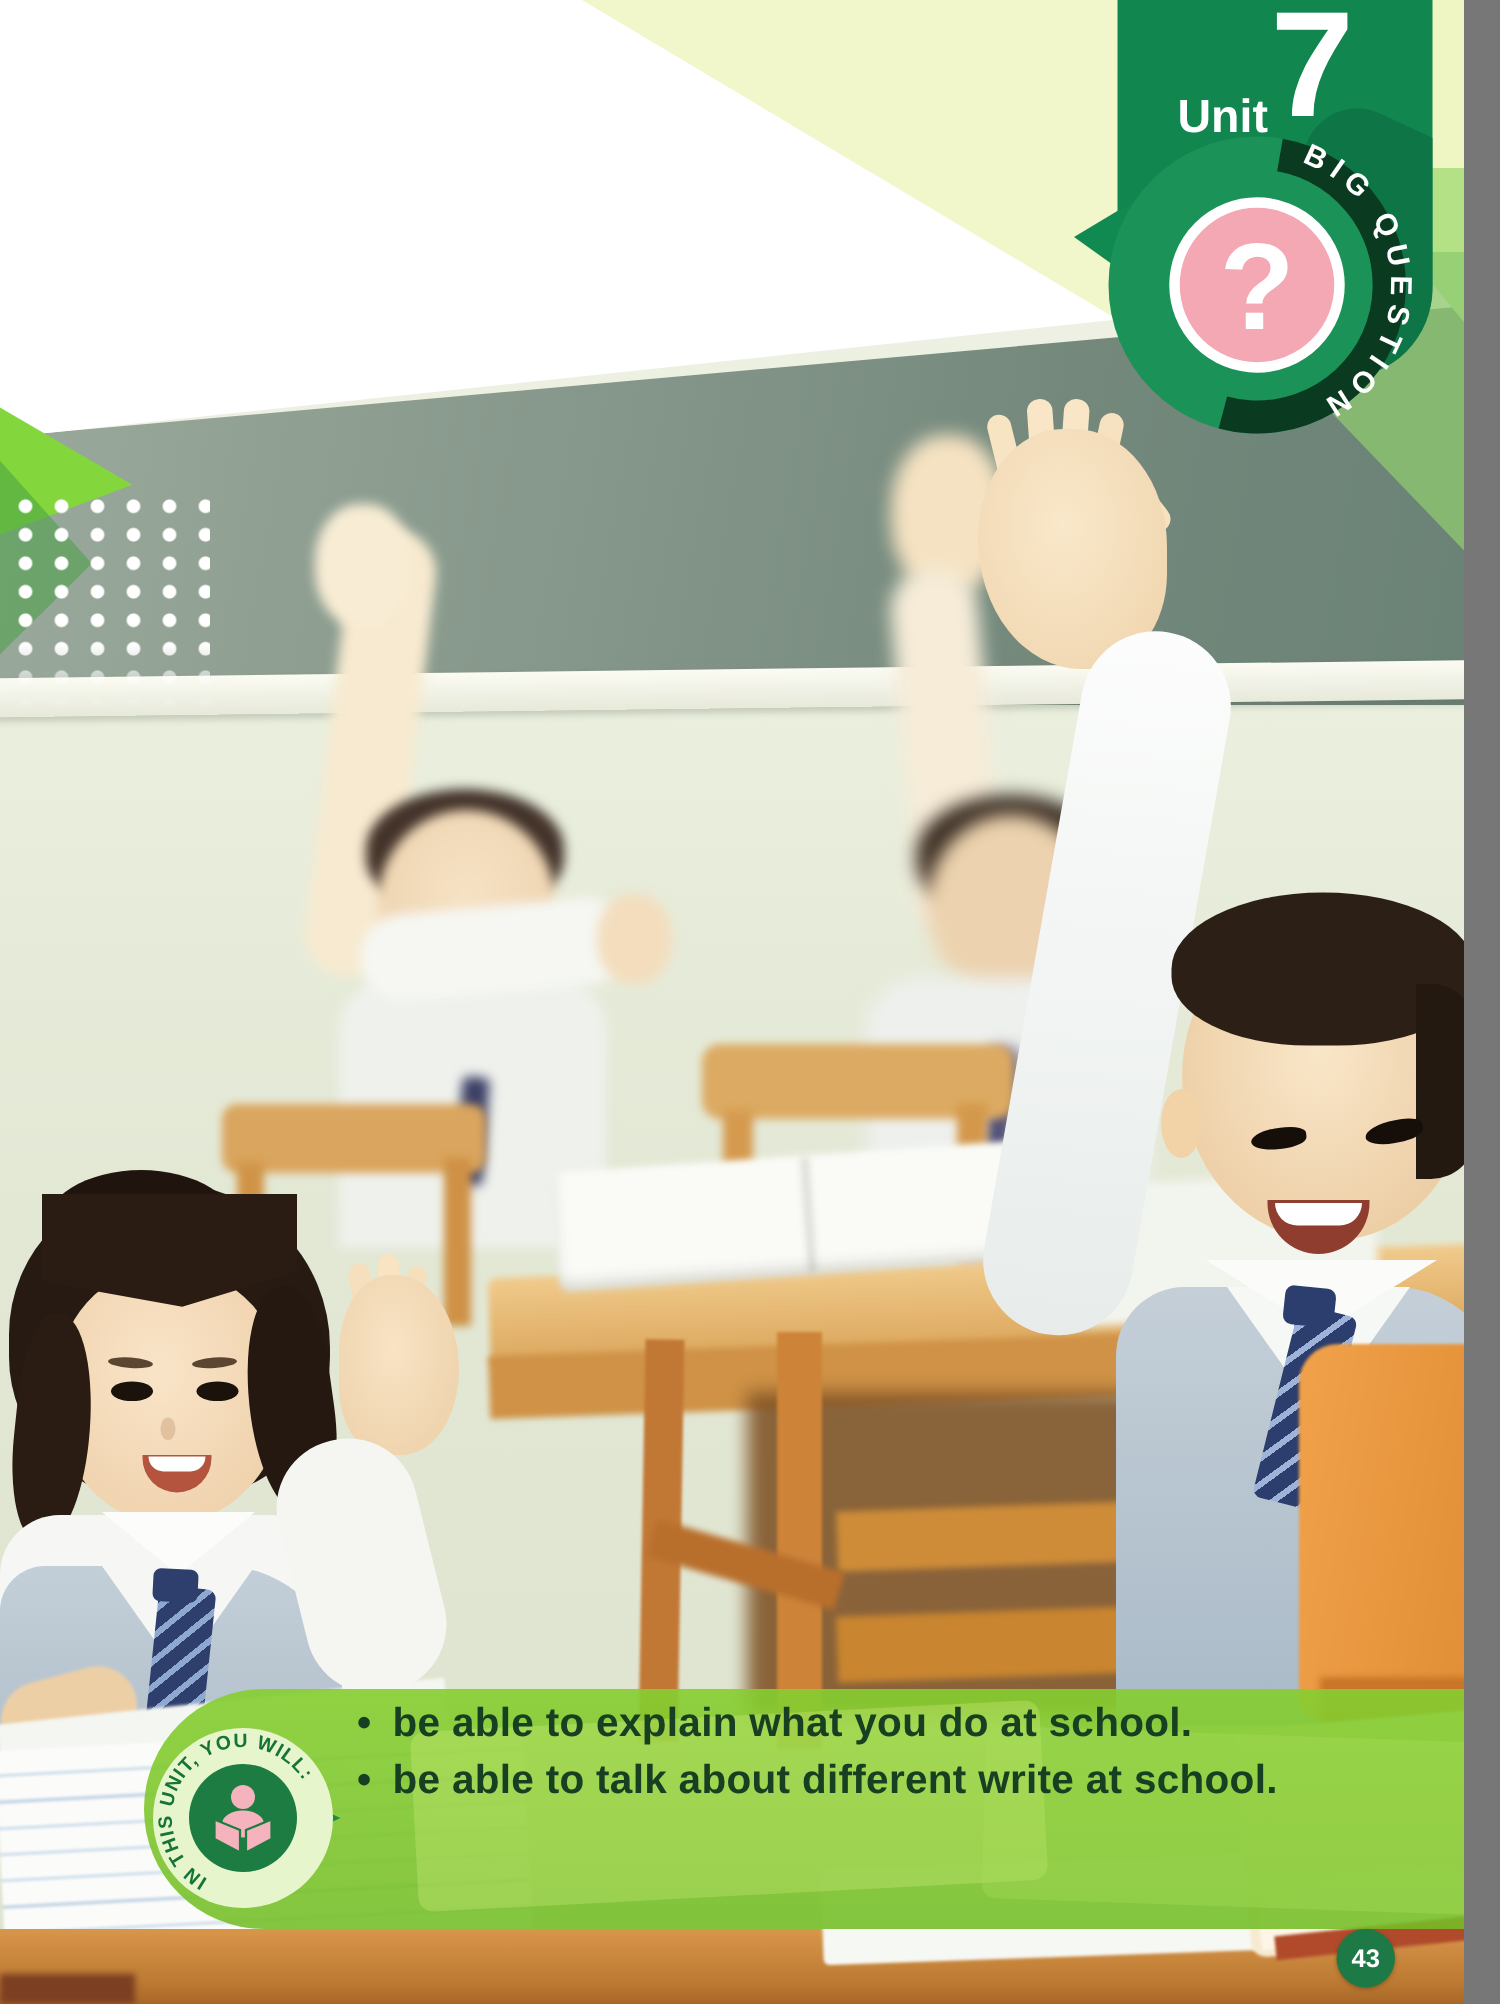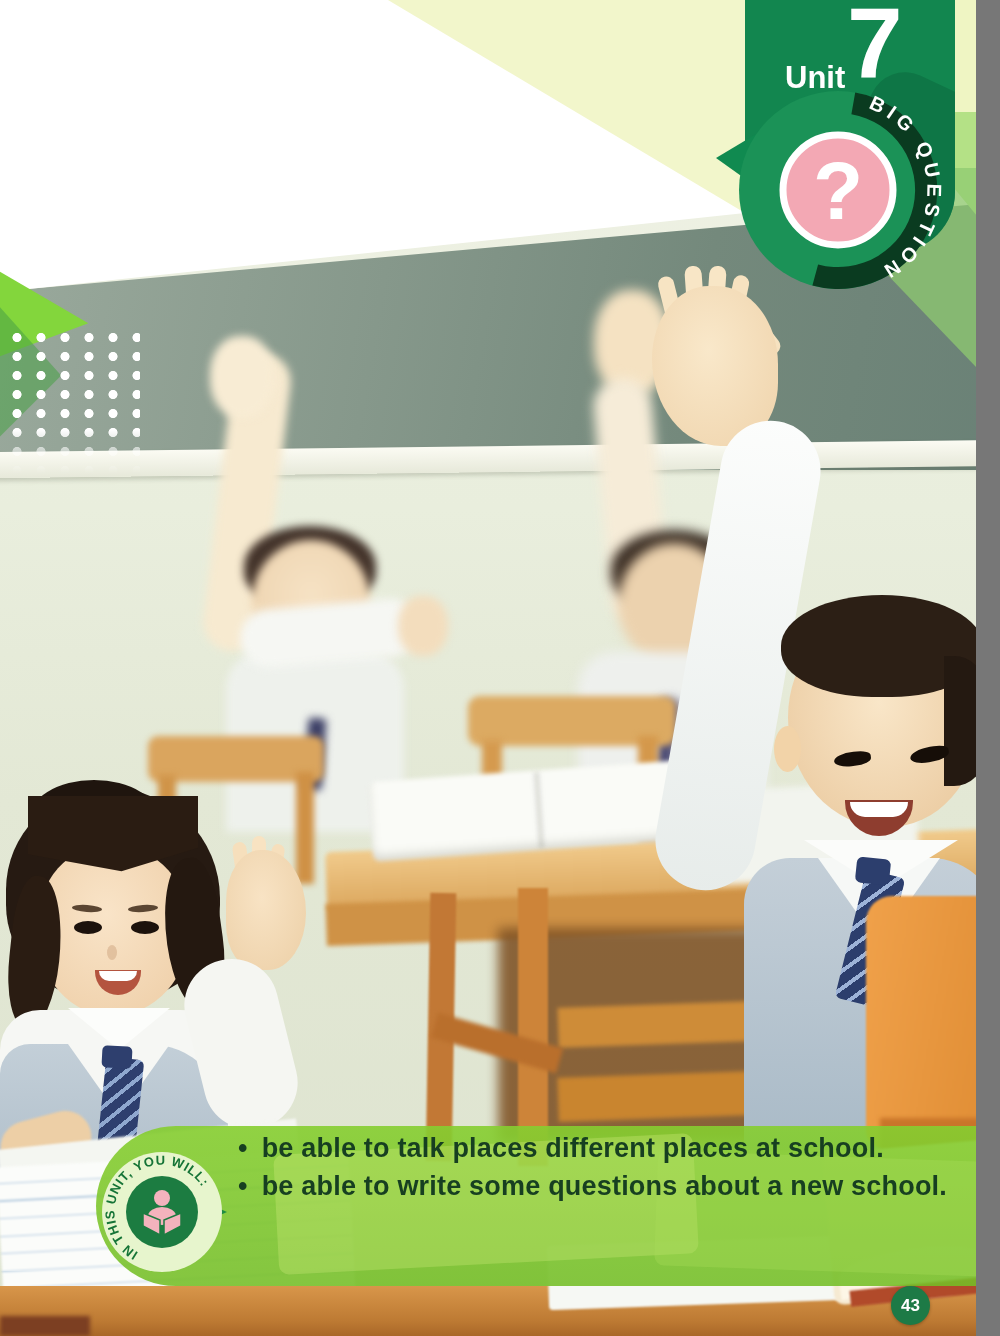--- a/index.html
+++ b/index.html
@@ -304,21 +304,21 @@
     <circle cx="75" cy="75" r="36" fill="#1c7c41"></circle>
     <g>
       <circle cx="75" cy="61" r="8" fill="#f4b3bd"></circle>
       <ellipse cx="75" cy="79" rx="14" ry="9" fill="#f4b3bd"></ellipse>
       <polygon points="56,76 73,83 73,98 56,89" fill="#f4b3bd" stroke="#1c7c41" stroke-width="1.5"></polygon>
       <polygon points="94,76 77,83 77,98 94,89" fill="#f4b3bd" stroke="#1c7c41" stroke-width="1.5"></polygon>
     </g>
   </svg>
 
   <ul class="abs objectives">
-    <li>be able to talk places different places at school.</li>
-    <li>be able to write some questions about a new school.</li>
+    <li>be able to explain what you do at school.</li>
+    <li>be able to talk about different write at school.</li>
   </ul>
 
   <div class="abs page-dot">
     <span>43</span>
   </div>
 
 </div>
 
 </body></html>

